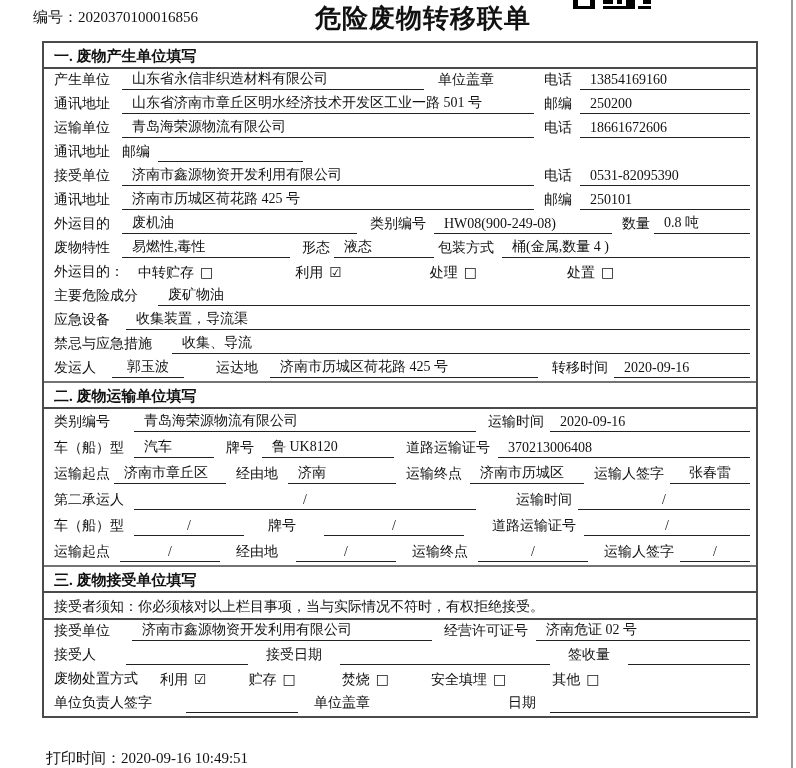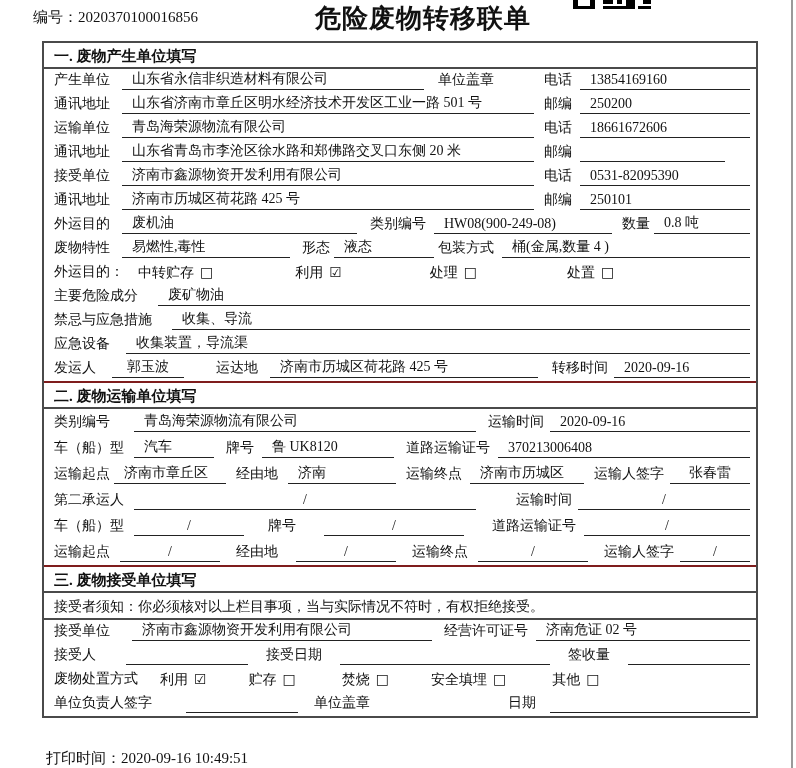--- a/index.html
+++ b/index.html
@@ -10,21 +10,21 @@
     overflow:hidden;
   }
   .page-edge { position:absolute; top:0; bottom:0; left:791px; width:2px; background:#9a9a9a; }
   
   .serial { position:absolute; left:33px; top:8px; font-size:15px; white-space:nowrap; }
   .doc-title { position:absolute; left:90px; right:40px; top:1px; text-align:center;
     font-size:26px; font-weight:bold; letter-spacing:1px; white-space:nowrap; }
   .qr-frag { position:absolute; left:573px; top:0; }
   
   .form-box { position:absolute; left:42px; top:41px; width:716px; border:2px solid #4a4a4a; background:#fff; }
-  .section + .section { border-top:2px solid #7f1d1d; }
+  .section + .section { border-top:2px solid #737373; }
   .section-header { font-size:15px; font-weight:bold; padding:4px 8px 2px 10px; border-bottom:2px solid #4a4a4a; height:26px; white-space:nowrap; }
   .note-row { font-size:14px; padding:5px 8px 2px 10px; border-bottom:2px solid #4a4a4a; height:27px; white-space:nowrap; }
   .row { display:flex; align-items:flex-end; height:24px; padding:0 6px 3px 10px; font-size:14px; white-space:nowrap; }
   .s2 .row { height:26px; }
   .lbl { flex:none; padding-bottom:1px; }
   .u { border-bottom:1px solid #222; padding:0 4px 1px 10px; flex:none; overflow:visible; }
   .u.c { text-align:center; padding:0 0 1px 0; }
   .g { flex:1 1 auto; }
   .sp { flex:1 1 auto; }
   .opt { display:inline-flex; align-items:baseline; }
@@ -77,21 +77,20 @@
 
       <div class="row">
         <span class="lbl" style="width:68px">运输单位</span>
         <span class="u g" style="margin-right:10px">青岛海荣源物流有限公司</span>
         <span class="lbl" style="width:36px">电话</span>
         <span class="u" style="width:170px">18661672606</span>
       </div>
 
       <div class="row">
         <span class="lbl" style="width:68px">通讯地址</span>
-        <span class="u g" style="margin-right:10px">山东省青岛市李沧区徐水路和郑佛路交叉口东侧 20 米</span>
         <span class="lbl" style="width:36px">邮编</span>
         <span class="u" style="width:145px;margin-right:25px"></span>
       </div>
 
       <div class="row">
         <span class="lbl" style="width:68px">接受单位</span>
         <span class="u g" style="margin-right:10px">济南市鑫源物资开发利用有限公司</span>
         <span class="lbl" style="width:36px">电话</span>
         <span class="u" style="width:170px">0531-82095390</span>
       </div>
@@ -140,27 +139,27 @@
             <span class="mark">□</span>
           </span>
       </div>
 
       <div class="row">
         <span class="lbl" style="width:96px">主要危险成分</span>
         <span class="u g" style="margin-left:8px">废矿物油</span>
       </div>
 
       <div class="row">
+        <span class="lbl" style="width:62px">应急设备</span>
+        <span class="u g" style="margin-left:10px">收集装置，导流渠</span>
+      </div>
+
+      <div class="row">
         <span class="lbl" style="width:110px">禁忌与应急措施</span>
         <span class="u g" style="margin-left:8px">收集、导流</span>
-      </div>
-
-      <div class="row">
-        <span class="lbl" style="width:62px">应急设备</span>
-        <span class="u g" style="margin-left:10px">收集装置，导流渠</span>
       </div>
 
       <div class="row">
         <span class="lbl" style="width:50px">发运人</span>
         <span class="u c" style="width:72px;margin-left:8px">郭玉波</span>
         <span class="lbl" style="width:48px;margin-left:32px">运达地</span>
         <span class="u" style="width:268px;margin-left:6px">济南市历城区荷花路 425 号</span>
         <span class="lbl" style="width:62px;margin-left:14px">转移时间</span>
         <span class="u g">2020-09-16</span>
       </div>

